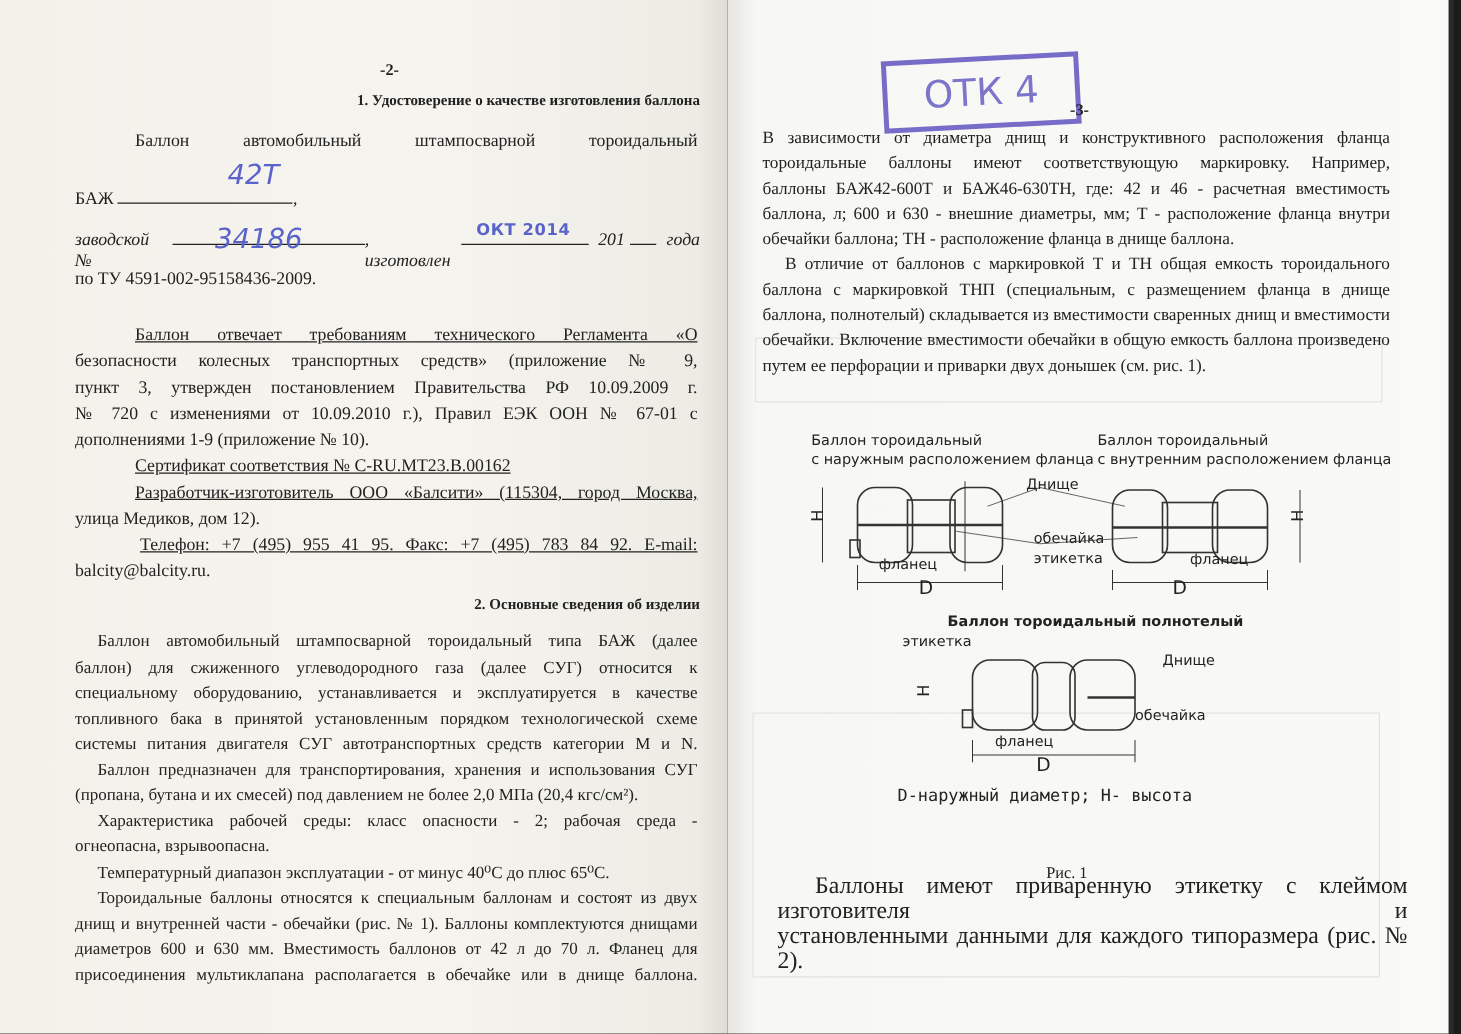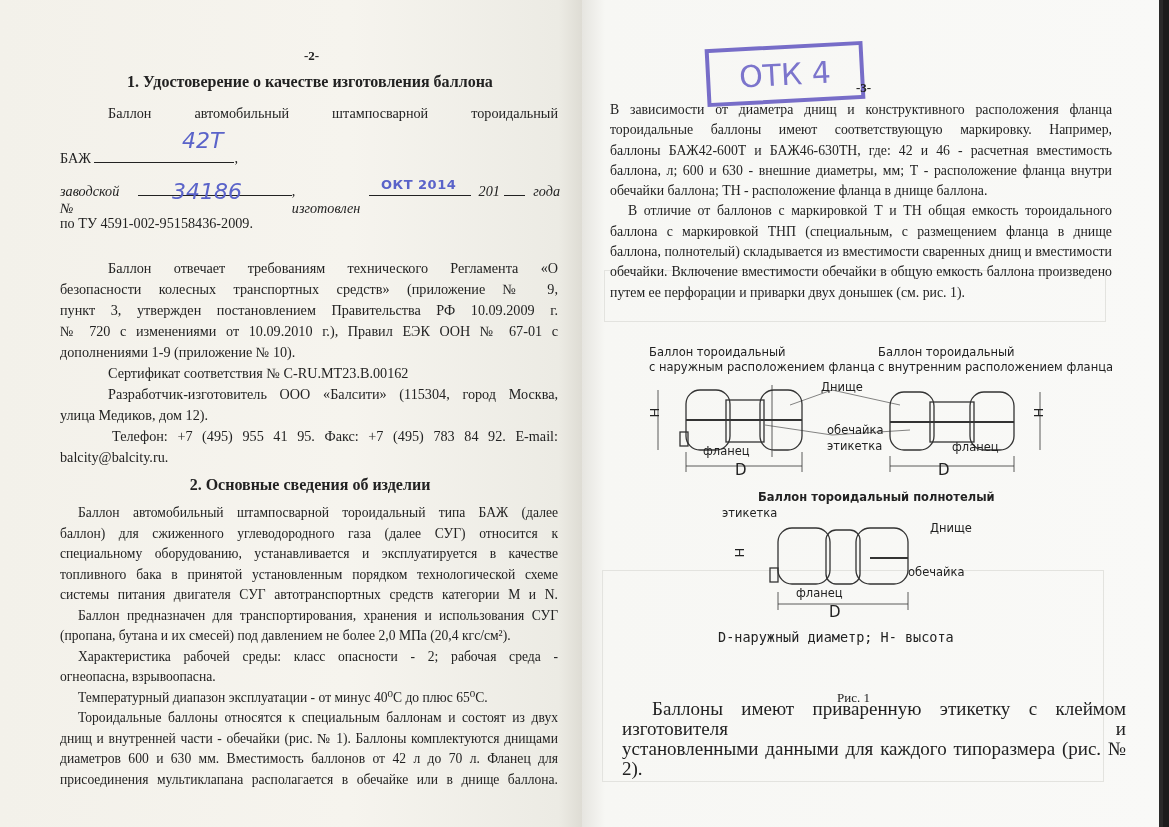--- a/index.html
+++ b/index.html
@@ -1,25 +1,25 @@
 <!DOCTYPE html>
 <html><head>
 <meta charset="utf-8">
 <style>
   html,body{margin:0;padding:0;}
   body{width:1169px;height:827px;background:#1c1c1c;position:relative;overflow:hidden;font-family:"Liberation Serif","DejaVu Serif",serif;color:#222;}
   .page{position:absolute;top:0;height:827px;box-sizing:border-box;}
   .page-left{left:0;width:582px;background:linear-gradient(90deg,#f3f1ea 0%,#f6f4ee 60%,#ecebe4 96%,#dedcd4 100%);}
   .page-right{left:582px;width:581px;background:linear-gradient(90deg,#e6e5e0 0%,#f7f7f4 4%,#f9f9f7 100%);border-right:4px solid #2a2a2a;}
   .page-num{position:absolute;font-size:13px;font-weight:bold;}
-  .h1{position:absolute;font-weight:bold;font-size:16px;text-align:center;}
+  .h1{position:absolute;font-weight:bold;font-size:12px;text-align:right;}
   .para{position:absolute;font-size:14.2px;line-height:21px;text-align:justify;}
   .line{display:block;text-align:justify;text-align-last:justify;}
   .line.last{text-align-last:left;}
-  .indent{text-indent:48px;}
+  .indent{text-indent:48px;text-decoration:underline;}
   .field-row{position:absolute;font-size:14.2px;}
   .blank{display:inline-block;border-bottom:1px solid #222;position:relative;height:15px;vertical-align:baseline;}
   .hand{position:absolute;font-family:"DejaVu Sans",sans-serif;color:#5a63c9;font-style:italic;}
   .stamp{position:absolute;left:706px;top:45px;width:150px;height:50px;border:4px solid #6a5fc4;transform:rotate(-3deg);color:#6f67c8;font-family:"DejaVu Sans",sans-serif;font-size:30px;display:flex;align-items:center;justify-content:center;opacity:.9;}
   .fig-label{position:absolute;font-family:"DejaVu Sans",sans-serif;font-size:11.5px;color:#222;}
   .fig-bold{font-weight:bold;}
   .mono{position:absolute;font-family:"DejaVu Sans Mono",monospace;font-size:13.5px;}
   .caption{position:absolute;font-size:13px;}
   .ghost{position:absolute;border:1px solid #e3e3df;}
 </style>

